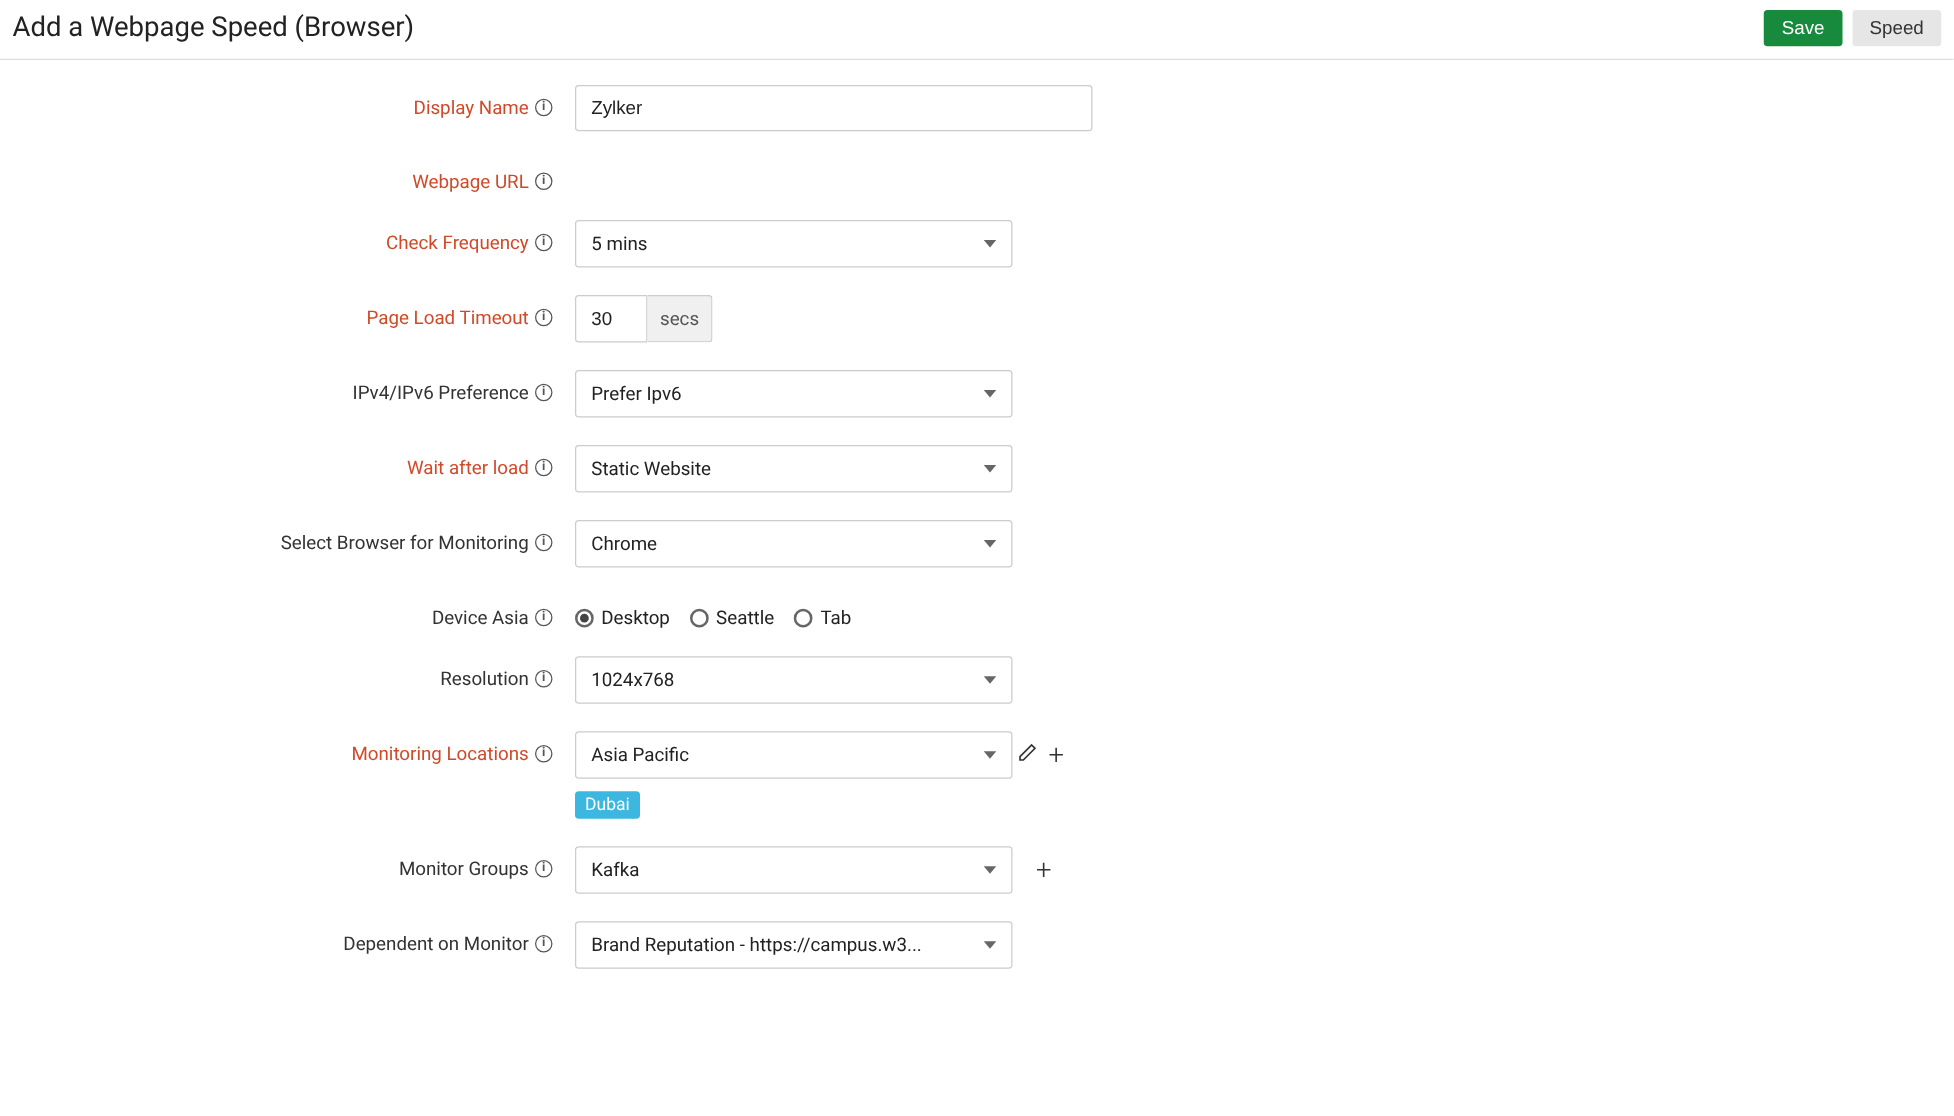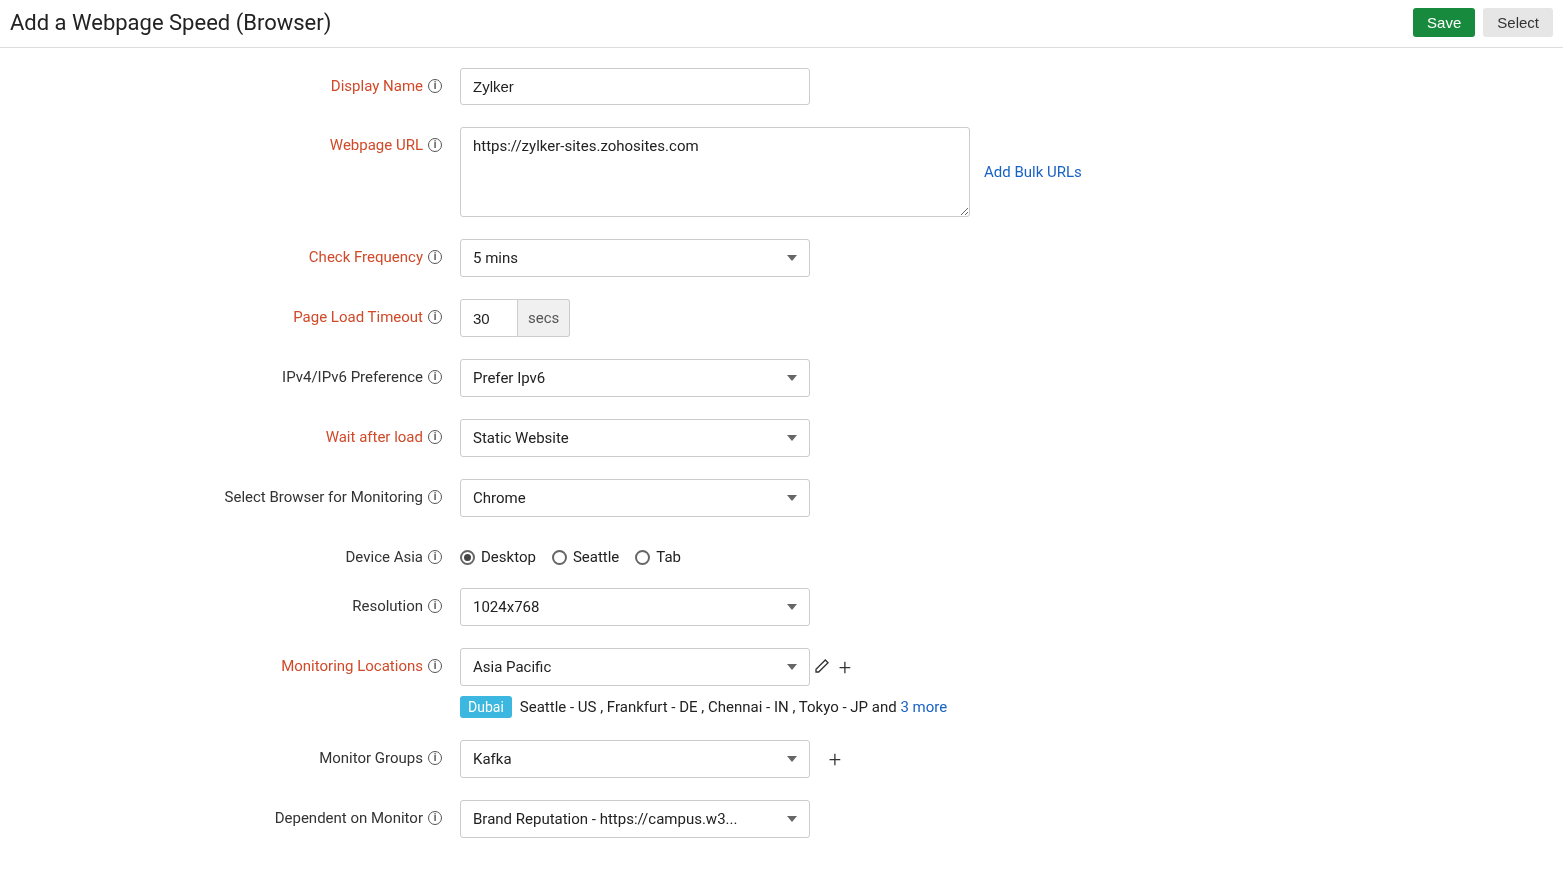--- a/index.html
+++ b/index.html
@@ -75,21 +75,21 @@
     gap: 14px;
   }
   .text-input, .textarea-input, .select-box {
     border: 1px solid #ccc;
     border-radius: 3px;
     padding: 9px 12px;
     font-size: 15px;
     background: #fff;
     color: #222;
   }
-  .text-input { width: 350px; }
+  .text-input { width: 414px; }
   .textarea-input {
     width: 510px;
     height: 90px;
     resize: both;
     font-family: inherit;
   }
   .small-input { width: 58px; }
   .unit-box {
     border: 1px solid #ccc;
     border-left: none;
@@ -146,44 +146,40 @@
   }
   .loc-text { color: #222; }
 </style>
 </head>
 <body>
 
 <div class="header">
   <h1>Add a Webpage Speed (Browser)</h1>
   <div class="header-buttons">
     <button class="btn btn-save">Save</button>
-    <button class="btn btn-cancel">Select</button>
+    <button class="btn btn-cancel">Speed</button>
   </div>
 </div>
 
 <div class="form-wrap">
 
   <div class="form-row">
     <div class="label-col req">
       <span>Display Name</span>
       <span class="info-icon">i</span>
     </div>
     <div class="field-col">
       <input class="text-input" type="text" value="Zylker" style="">
     </div>
   </div>
 
   <div class="form-row">
     <div class="label-col req">
       <span>Webpage URL</span>
       <span class="info-icon">i</span>
-    </div>
-    <div class="field-col">
-      <textarea class="textarea-input" style="">https://zylker-sites.zohosites.com</textarea>
-      <span class="link">Add Bulk URLs</span>
     </div>
   </div>
 
   <div class="form-row">
     <div class="label-col req">
       <span>Check Frequency</span>
       <span class="info-icon">i</span>
     </div>
     <div class="field-col">
       <div class="select-box">
@@ -294,23 +290,20 @@
         </div>
         <span class="icon-btn">
           <svg width="16" height="16" viewBox="0 0 24 24" fill="none" stroke="#333" stroke-width="2">
               <path d="M17 3l4 4L7 21H3v-4L17 3z"></path>
             </svg>
         </span>
         <span class="icon-btn plus-icon">+</span>
       </div>
       <div class="loc-summary">
         <span class="badge">Dubai</span>
-        <span class="loc-text">
-          <span>Seattle - US , Frankfurt - DE , Chennai - IN , Tokyo - JP and </span><span class="link">3 more</span>
-        </span>
       </div>
     </div>
   </div>
 
   <div class="form-row">
     <div class="label-col">
       <span>Monitor Groups</span>
       <span class="info-icon">i</span>
     </div>
     <div class="field-col">

